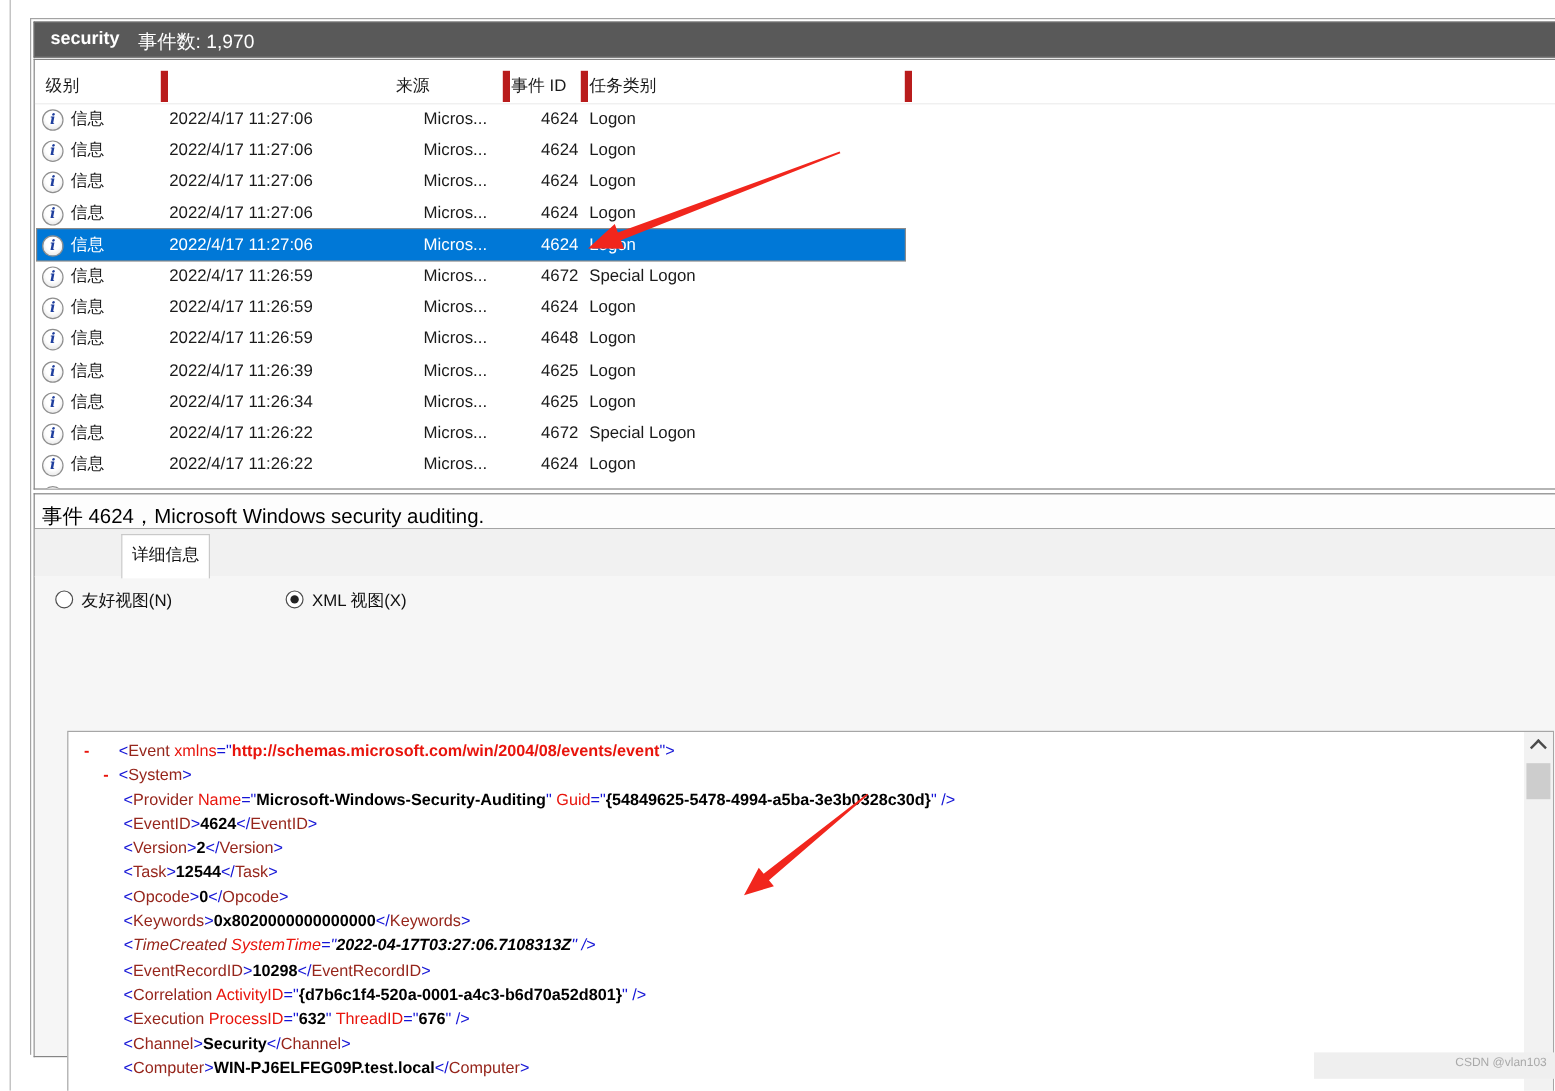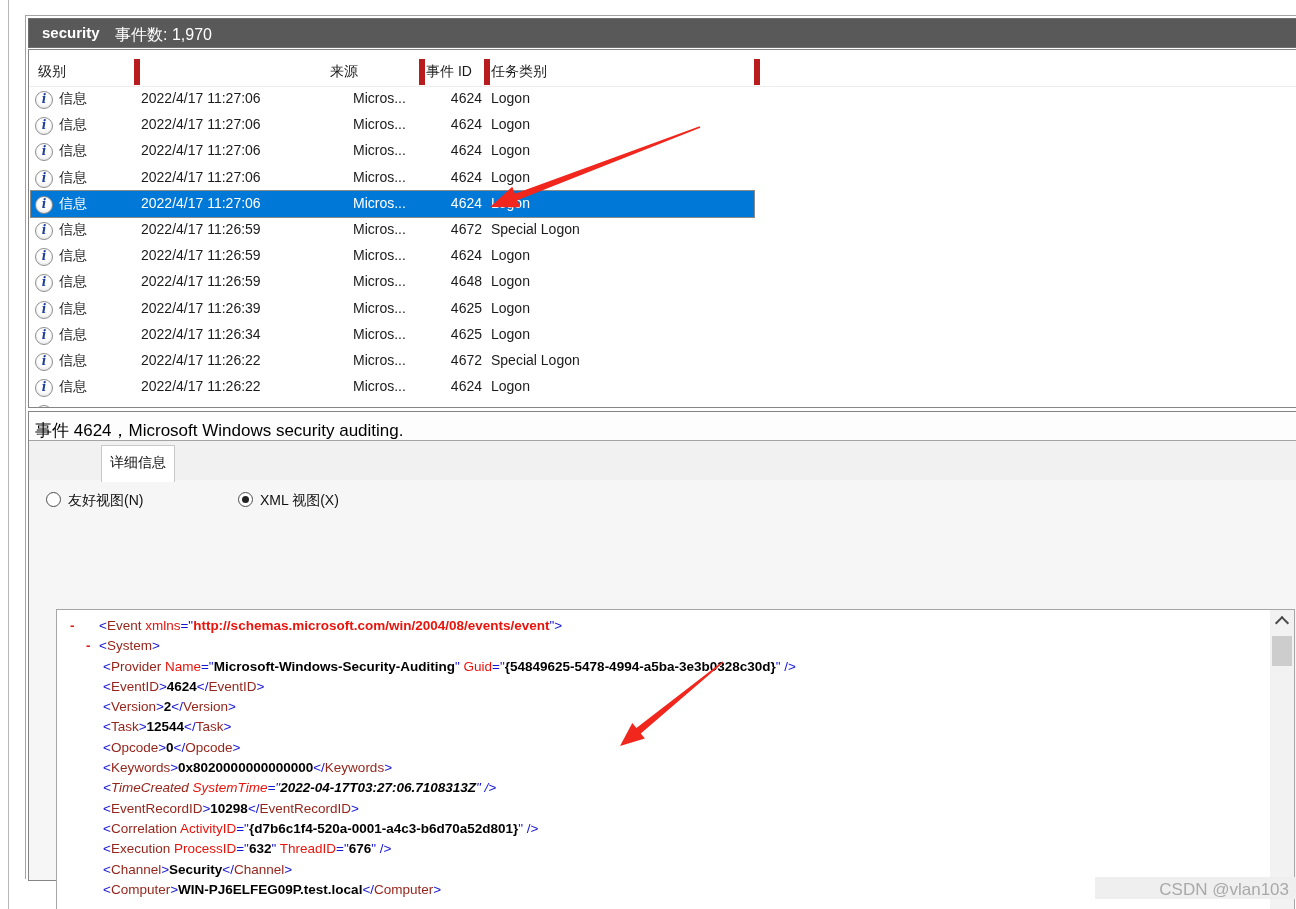--- a/index.html
+++ b/index.html
@@ -66,21 +66,21 @@
   
   .xscroll{position:absolute;right:0;top:0;width:24px;height:100%;background:#f2f2f2;}
   .sbtn{position:absolute;left:0;width:24px;height:22px;}
   .chev{position:absolute;left:7px;width:8px;height:8px;border-left:2px solid #4a4a4a;border-bottom:2px solid #4a4a4a;}
   .chev.up{top:8px;transform:rotate(135deg);}
   .sthumb{position:absolute;left:2px;top:26px;width:20px;height:30px;background:#cdcdcd;}
 
   
   .overlay{left:0;top:0;width:1296px;height:909px;pointer-events:none;z-index:9;}
   .wmstrip{right:0;bottom:10px;width:201px;height:22px;background:#efefef;z-index:8;}
-  .wmtext{position:absolute;right:7px;top:3px;font-size:17px;color:#a9a9a9;}
+  .wmtext{position:absolute;right:7px;top:3px;font-size:10px;color:#a9a9a9;}
 </style>
 </head>
 <body>
 
 <div class="abs left-line"></div>
 
 <div class="abs main">
 
   <div class="abs titlebar">
     <span class="tname">security</span>

